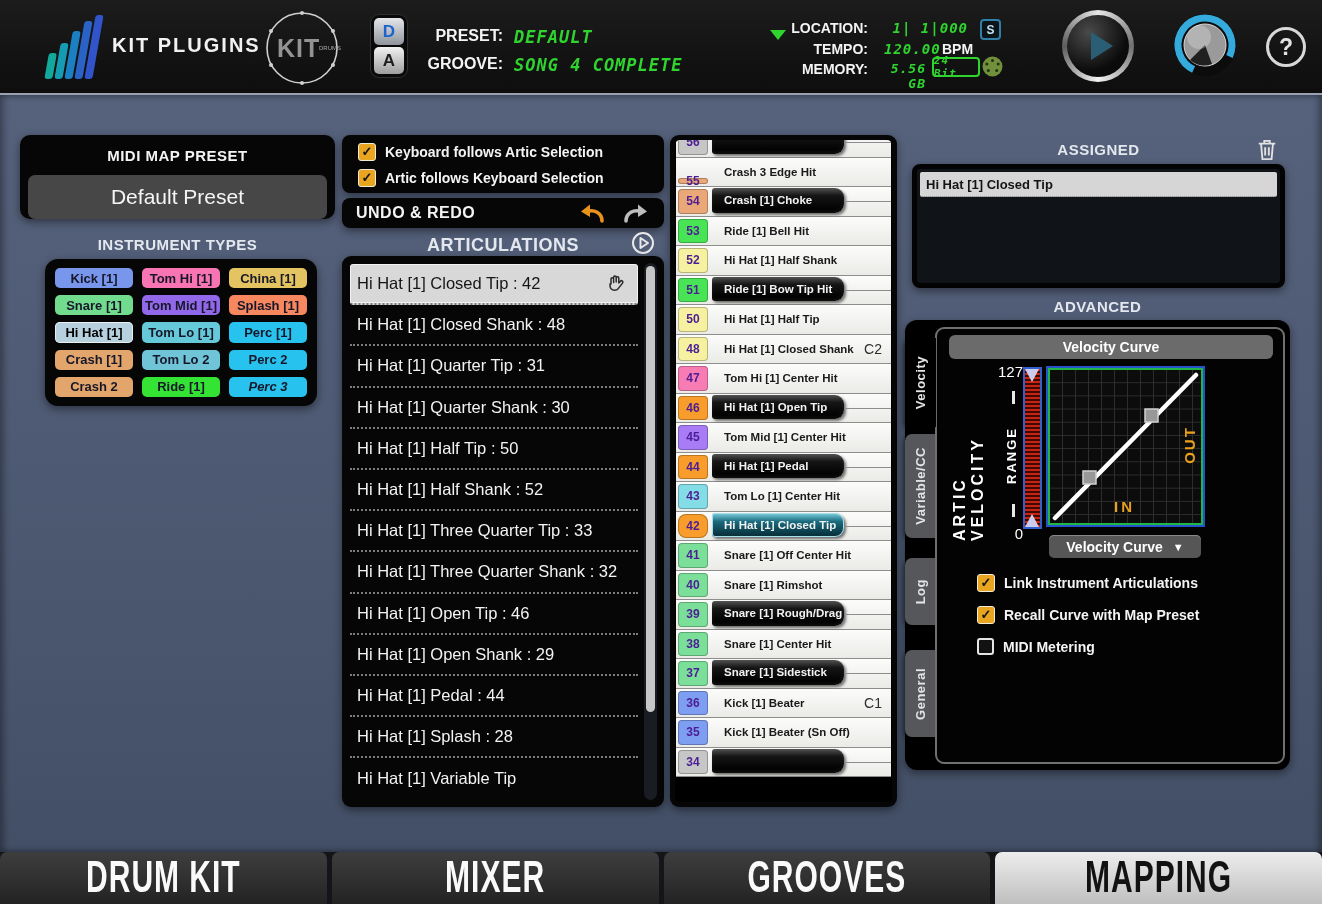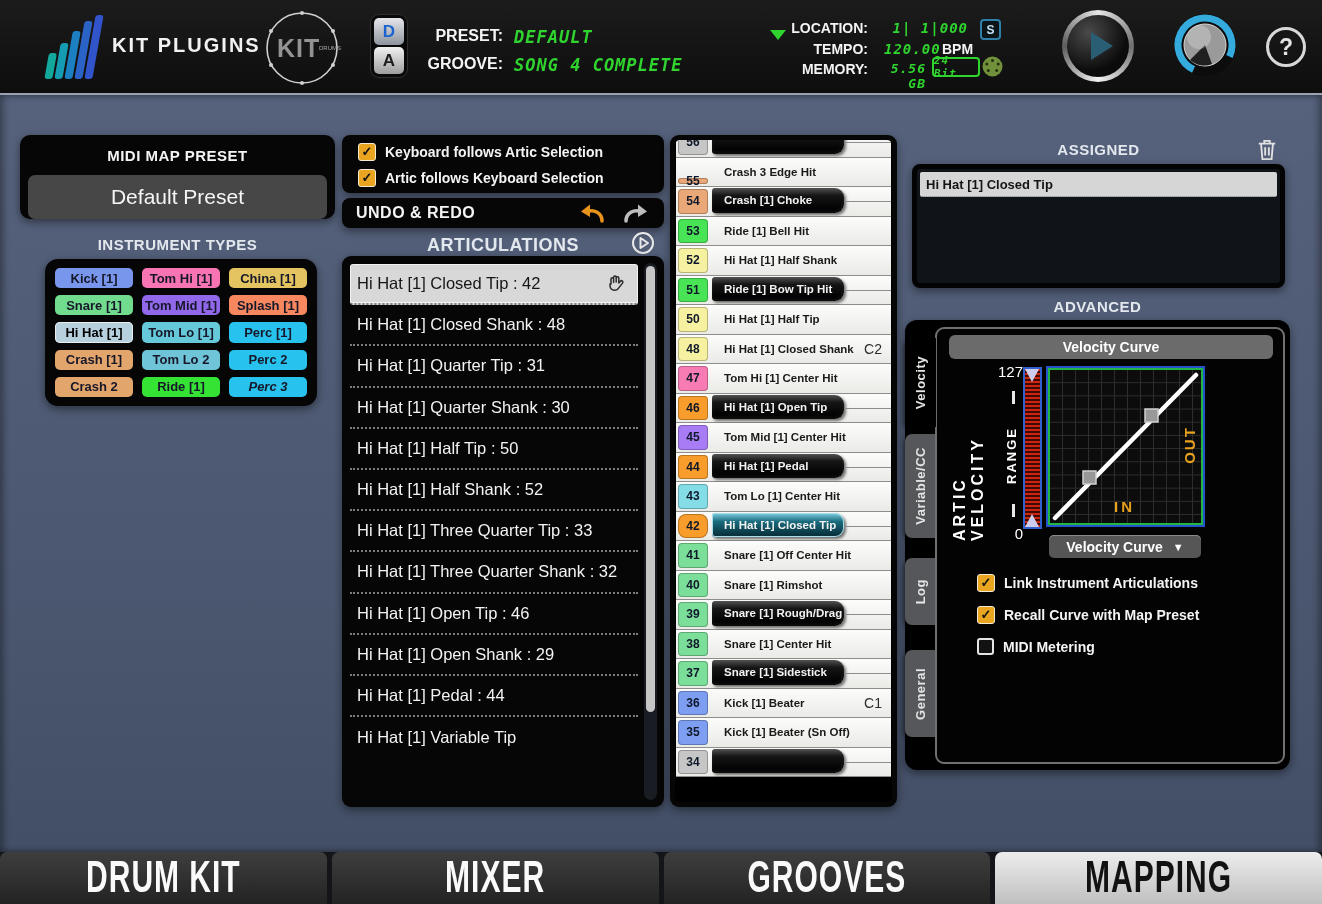--- a/index.html
+++ b/index.html
@@ -88,21 +88,21 @@
   #artic-thumb{position:absolute;left:2px;top:3px;width:9px;height:446px;background:#c6c6c6;
                border-radius:5px;}
   
   #kb-inner{position:absolute;left:5px;top:5px;right:5px;bottom:5px;overflow:hidden;
             border-radius:5px;background:#000;}
   #key-rows{position:absolute;left:1px;right:1px;top:-12px;}
   .krow{position:relative;height:29.5px;background:linear-gradient(180deg,#fcfcfb,#eaeae7);
         border-bottom:1px solid #8d8d8d;box-sizing:border-box;cursor:pointer;}
   .chip{position:absolute;left:2px;top:2px;bottom:2px;width:30px;border-radius:4px;
         display:flex;align-items:center;justify-content:center;font-size:12px;font-weight:bold;
-        color:#0f172a;box-shadow:inset 0 0 0 1px rgba(0,0,0,.25);}
+        color:#4c1d95;box-shadow:inset 0 0 0 1px rgba(0,0,0,.25);}
   .kbody{position:absolute;left:36px;right:0;top:0;bottom:0;}
   .wlabel{position:absolute;left:12px;top:50%;transform:translateY(-50%);font-size:11.5px;
           font-weight:bold;color:#1a1a1a;white-space:nowrap;}
   .octave{position:absolute;right:9px;top:50%;transform:translateY(-50%);font-size:14px;color:#2d2d2d;}
   .blackkey{position:absolute;left:0;top:1px;bottom:3px;width:74%;border-radius:3px 9px 9px 3px;
             background:linear-gradient(180deg,#525252,#161616 30%,#000 88%);
             box-shadow:2px 2px 3px rgba(0,0,0,.55), inset 0 -2px 4px rgba(255,255,255,.07);}
   .blackkey .wlabel{color:#f2f2f2;}
   .blackkey.sel{background:linear-gradient(180deg,#7fd2e2,#1a6c7e 35%,#09333e 90%);
                 box-shadow:0 0 0 1px #a9dfeb inset,2px 2px 3px rgba(0,0,0,.55);}
@@ -366,20 +366,23 @@
           <div class="artic-item">
             <span>Hi Hat [1] Open Tip : 46</span>
           </div>
           <div class="artic-item">
             <span>Hi Hat [1] Open Shank : 29</span>
           </div>
           <div class="artic-item">
             <span>Hi Hat [1] Pedal : 44</span>
           </div>
           <div class="artic-item">
+            <span>Hi Hat [1] Splash : 28</span>
+          </div>
+          <div class="artic-item">
             <span>Hi Hat [1] Variable Tip</span>
           </div>
         </div>
       <div id="artic-scroll">
         <div id="artic-thumb"></div>
       </div>
     </div>
 
     <div class="panel" style="left:670px;top:40px;width:227px;height:672px;border-radius:9px">
       <div id="kb-inner">

